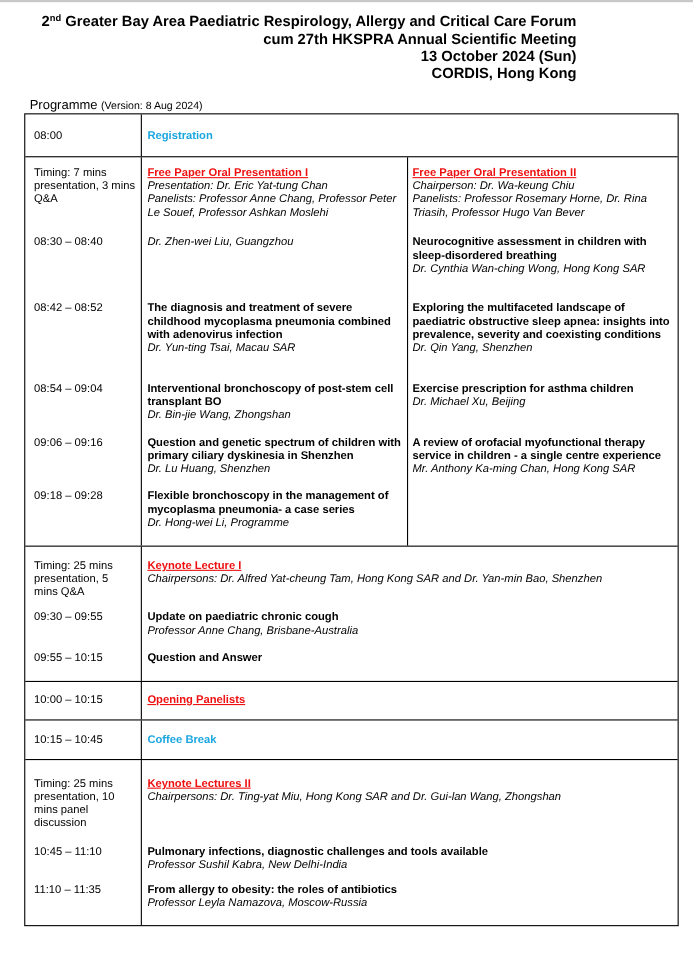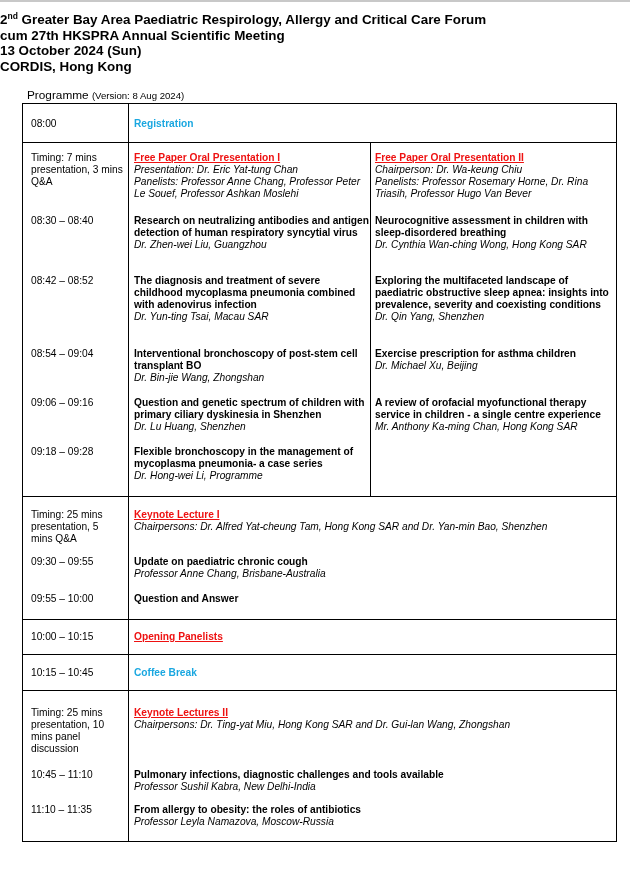--- a/index.html
+++ b/index.html
@@ -1,19 +1,19 @@
 <!DOCTYPE html>
 <html><head>
 <meta charset="utf-8">
 <style>
   html, body { margin:0; padding:0; background:#ffffff; }
   body { width:630px; height:877px; position:relative; overflow:hidden;
          font-family:"Liberation Sans", sans-serif; color:#000; }
   .topline { position:absolute; left:0; top:0; width:630px; height:2px; background:#c8c8c8; }
-  .header { position:absolute; left:0; top:12px; width:524px; text-align:left;
+  .header { position:absolute; left:0; top:12px; width:524px; text-align:right;
             font-weight:bold; font-size:13.4px; line-height:15.6px; }
   .header sup { font-size:8.5px; line-height:0; vertical-align:5px; }
   .prog { position:absolute; left:27px; top:89px; font-size:11.8px; line-height:13px; }
   .prog .ver { font-size:9.6px; }
   .tbl { position:absolute; left:22px; top:103px; width:595px; border:1.3px solid #000;
          box-sizing:border-box; }
   .row { position:relative; border-bottom:1.3px solid #000; box-sizing:border-box; }
   .row:last-child { border-bottom:none; }
   .lcol { position:absolute; left:0; top:0; bottom:0; width:105px; border-right:1.3px solid #000; }
   .time { position:absolute; left:8px; font-size:10.2px; line-height:12.1px; width:96px; }
@@ -60,21 +60,20 @@
       <div class="spk">Panelists: Professor Anne Chang, Professor Peter Le Souef, Professor Ashkan Moslehi</div>
     </div>
     <div class="content" style="left:352px;top:9px;width:240px">
       <div class="red">Free Paper Oral Presentation II</div>
       <div class="spk">Chairperson: Dr. Wa-keung Chiu</div>
       <div class="spk">Panelists: Professor Rosemary Horne, Dr. Rina Triasih, Professor Hugo Van Bever</div>
     </div>
 
     <div class="time" style="top:72px">08:30 – 08:40</div>
     <div class="content" style="left:111px;top:72px;width:235px">
-      <div class="ttl">Research on neutralizing antibodies and antigen detection of human respiratory syncytial virus</div>
       <div class="spk">Dr. Zhen-wei Liu, Guangzhou</div>
     </div>
     <div class="content" style="left:352px;top:72px;width:242px">
       <div class="ttl">Neurocognitive assessment in children with sleep-disordered breathing</div>
       <div class="spk">Dr. Cynthia Wan-ching Wong, Hong Kong SAR</div>
     </div>
 
     <div class="time" style="top:132px">08:42 – 08:52</div>
     <div class="content" style="left:111px;top:132px;width:235px">
       <div class="ttl">The diagnosis and treatment of severe childhood mycoplasma pneumonia combined with adenovirus infection</div>
@@ -117,21 +116,21 @@
     <div class="time" style="top:12px;width:90px">Timing: 25 mins presentation, 5 mins Q&amp;A</div>
     <div class="content" style="left:111px;top:12px;width:475px">
       <div class="red">Keynote Lecture I</div>
       <div class="spk">Chairpersons: Dr. Alfred Yat-cheung Tam, Hong Kong SAR and Dr. Yan-min Bao, Shenzhen</div>
     </div>
     <div class="time" style="top:59px">09:30 – 09:55</div>
     <div class="content" style="left:111px;top:59px;width:475px">
       <div class="ttl">Update on paediatric chronic cough</div>
       <div class="spk">Professor Anne Chang, Brisbane-Australia</div>
     </div>
-    <div class="time" style="top:96px">09:55 – 10:00</div>
+    <div class="time" style="top:96px">09:55 – 10:15</div>
     <div class="content ttl" style="left:111px;top:96px;width:475px">Question and Answer</div>
   </div>
 
   <div class="row" style="height:35px">
     <div class="lcol"></div>
     <div class="time" style="top:11px">10:00 – 10:15</div>
     <div class="content red" style="left:111px;top:11px">Opening Panelists</div>
   </div>
 
   <div class="row" style="height:36px">

